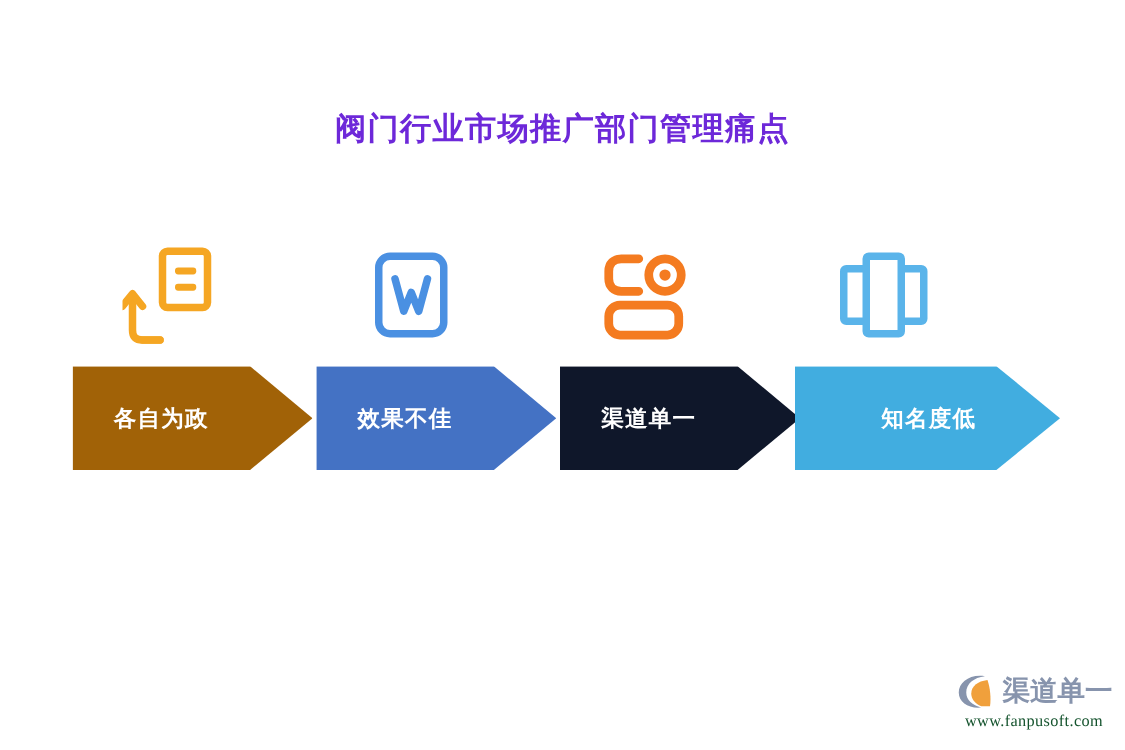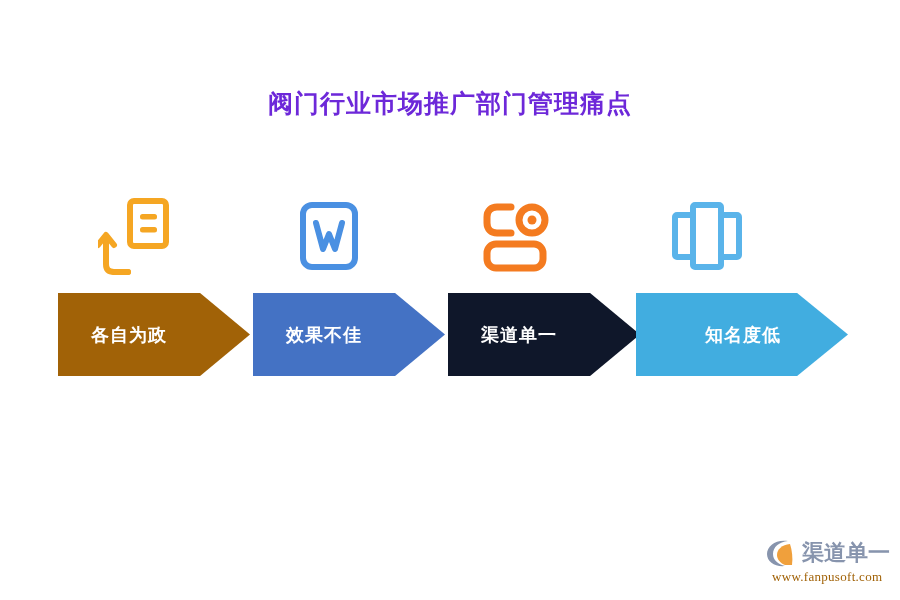--- a/index.html
+++ b/index.html
@@ -121,21 +121,21 @@
     color: #8794ad;
     letter-spacing: 0px;
     margin-left: 2px;
     line-height: 30px;
   }
   #logo-url {
     position: absolute;
     left: 6px;
     top: 31px;
     font-size: 13px;
-    color: #a16207;
+    color: #14532d;
     font-family: "Liberation Serif", "DejaVu Serif", serif;
     letter-spacing: 0.3px;
   }
 </style>
 </head>
 <body>
 
 <div id="page-title">阀门行业市场推广部门管理痛点</div>
 
 <div id="flow">

